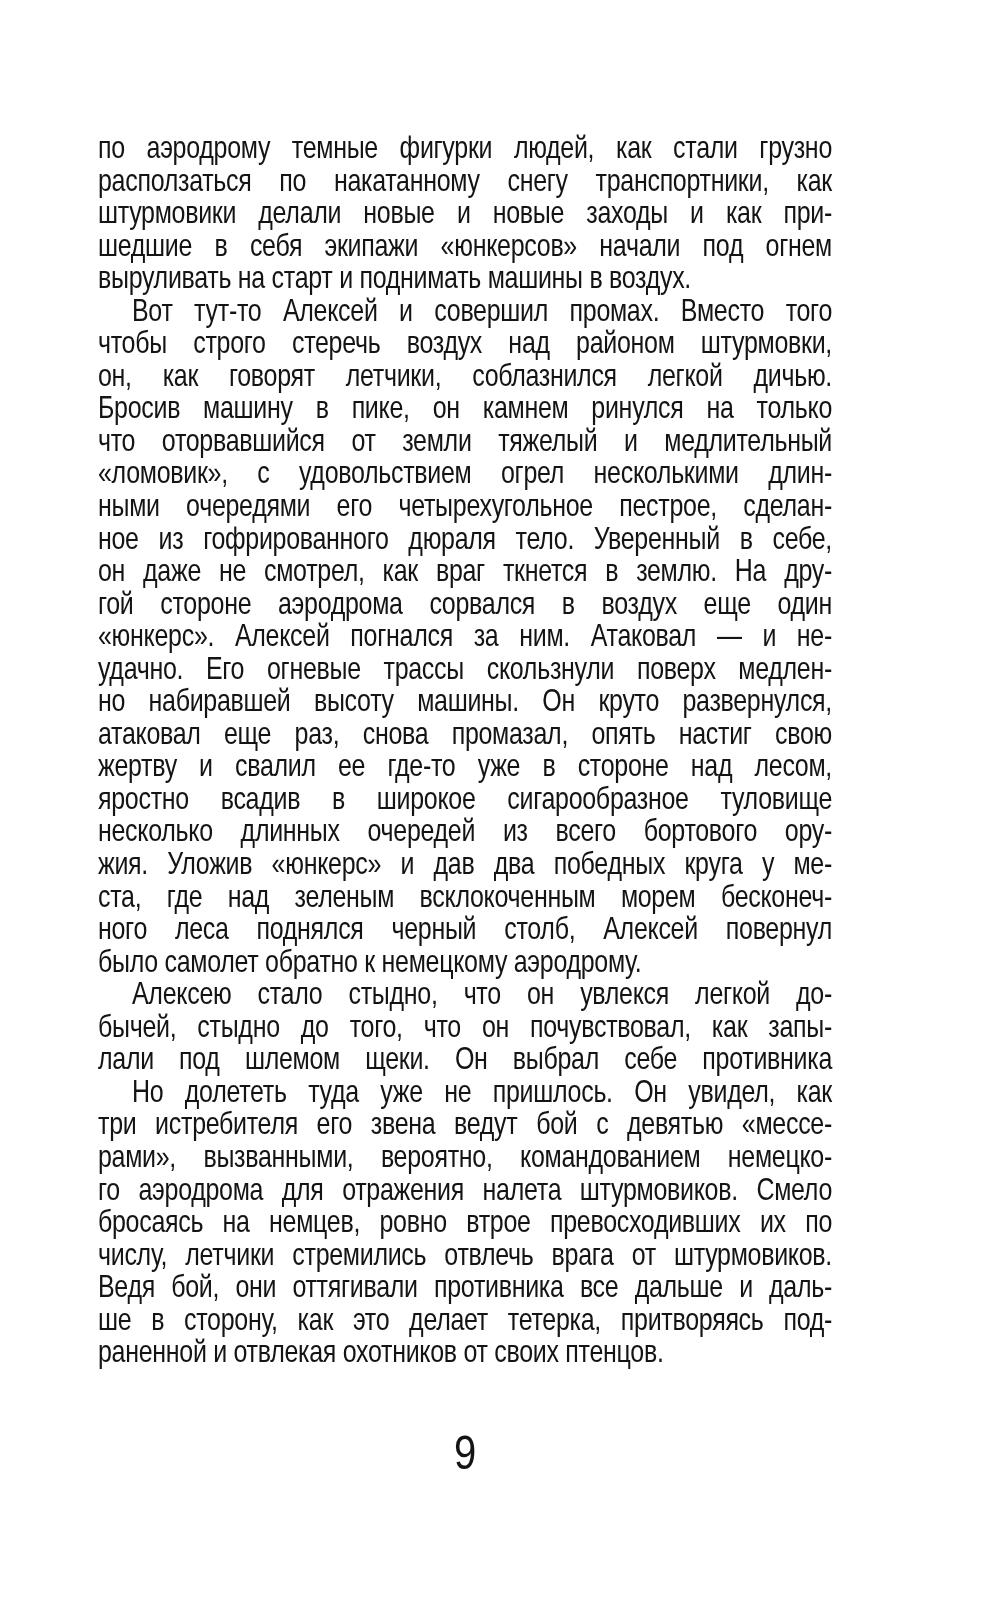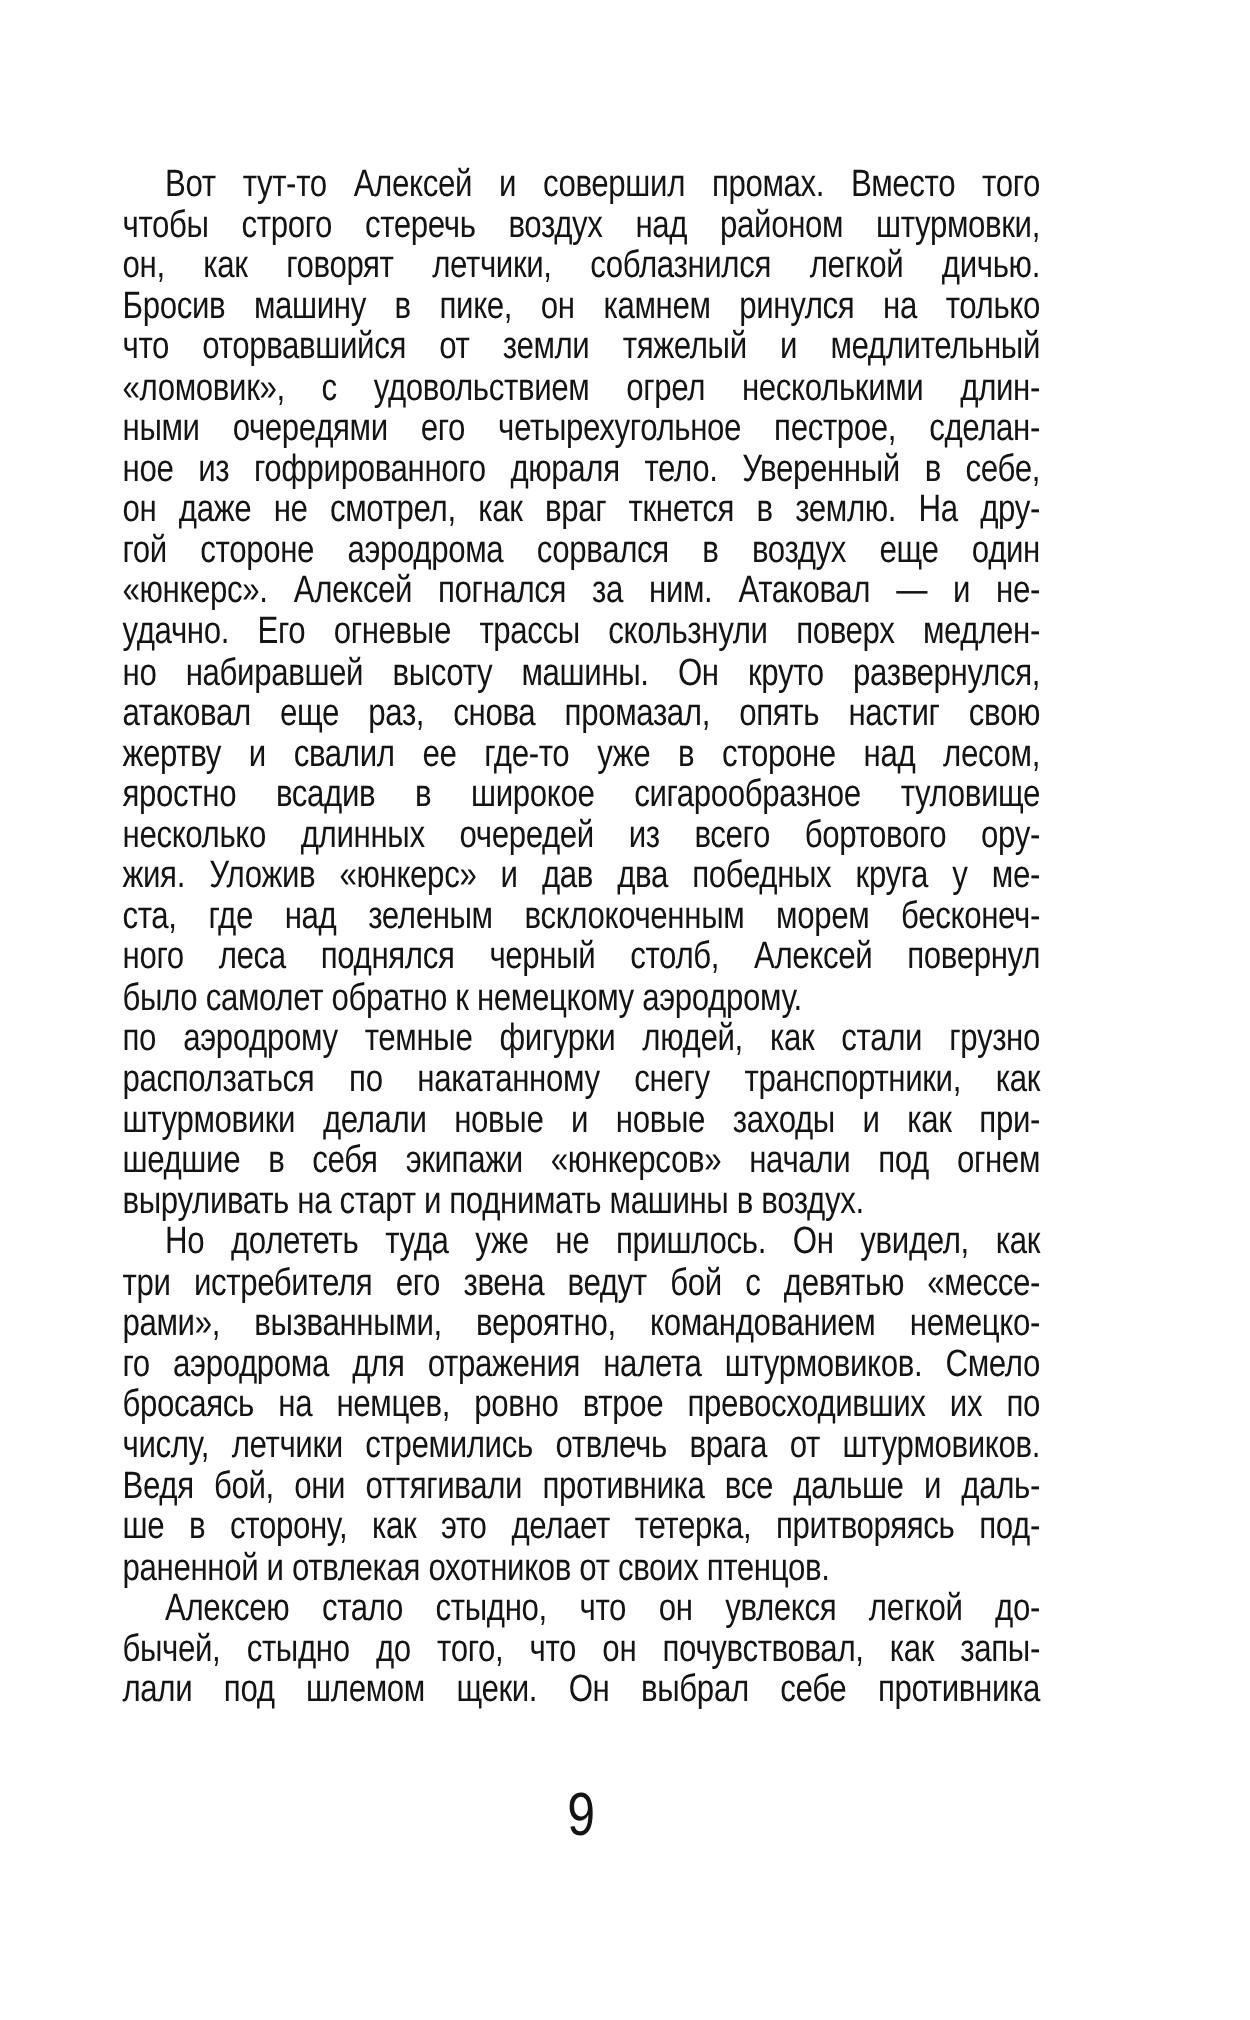--- a/index.html
+++ b/index.html
@@ -62,20 +62,27 @@
     color: #141414;
     transform: scaleY(1.22);
   }
 </style>
 </head>
 <body>
 
 <div class="page">
   <div class="text-block">
       <div class="paragraph">
+        <div class="line">по аэродрому темные фигурки людей, как стали грузно</div>
+        <div class="line">расползаться по накатанному снегу транспортники, как</div>
+        <div class="line">штурмовики делали новые и новые заходы и как при-</div>
+        <div class="line">шедшие в себя экипажи «юнкерсов» начали под огнем</div>
+        <div class="line para-end">выруливать на старт и поднимать машины в воздух.</div>
+      </div>
+      <div class="paragraph">
         <div class="line indent">Вот тут-то Алексей и совершил промах. Вместо того</div>
         <div class="line">чтобы строго стеречь воздух над районом штурмовки,</div>
         <div class="line">он, как говорят летчики, соблазнился легкой дичью.</div>
         <div class="line">Бросив машину в пике, он камнем ринулся на только</div>
         <div class="line">что оторвавшийся от земли тяжелый и медлительный</div>
         <div class="line">«ломовик», с удовольствием огрел несколькими длин-</div>
         <div class="line">ными очередями его четырехугольное пестрое, сделан-</div>
         <div class="line">ное из гофрированного дюраля тело. Уверенный в себе,</div>
         <div class="line">он даже не смотрел, как враг ткнется в землю. На дру-</div>
         <div class="line">гой стороне аэродрома сорвался в воздух еще один</div>
@@ -85,37 +92,30 @@
         <div class="line">атаковал еще раз, снова промазал, опять настиг свою</div>
         <div class="line">жертву и свалил ее где-то уже в стороне над лесом,</div>
         <div class="line">яростно всадив в широкое сигарообразное туловище</div>
         <div class="line">несколько длинных очередей из всего бортового ору-</div>
         <div class="line">жия. Уложив «юнкерс» и дав два победных круга у ме-</div>
         <div class="line">ста, где над зеленым всклокоченным морем бесконеч-</div>
         <div class="line">ного леса поднялся черный столб, Алексей повернул</div>
         <div class="line para-end">было самолет обратно к немецкому аэродрому.</div>
       </div>
       <div class="paragraph">
-        <div class="line">по аэродрому темные фигурки людей, как стали грузно</div>
-        <div class="line">расползаться по накатанному снегу транспортники, как</div>
-        <div class="line">штурмовики делали новые и новые заходы и как при-</div>
-        <div class="line">шедшие в себя экипажи «юнкерсов» начали под огнем</div>
-        <div class="line para-end">выруливать на старт и поднимать машины в воздух.</div>
+        <div class="line indent">Алексею стало стыдно, что он увлекся легкой до-</div>
+        <div class="line">бычей, стыдно до того, что он почувствовал, как запы-</div>
+        <div class="line">лали под шлемом щеки. Он выбрал себе противника</div>
       </div>
       <div class="paragraph">
         <div class="line indent">Но долететь туда уже не пришлось. Он увидел, как</div>
         <div class="line">три истребителя его звена ведут бой с девятью «мессе-</div>
         <div class="line">рами», вызванными, вероятно, командованием немецко-</div>
         <div class="line">го аэродрома для отражения налета штурмовиков. Смело</div>
         <div class="line">бросаясь на немцев, ровно втрое превосходивших их по</div>
         <div class="line">числу, летчики стремились отвлечь врага от штурмовиков.</div>
         <div class="line">Ведя бой, они оттягивали противника все дальше и даль-</div>
         <div class="line">ше в сторону, как это делает тетерка, притворяясь под-</div>
         <div class="line para-end">раненной и отвлекая охотников от своих птенцов.</div>
       </div>
-      <div class="paragraph">
-        <div class="line indent">Алексею стало стыдно, что он увлекся легкой до-</div>
-        <div class="line">бычей, стыдно до того, что он почувствовал, как запы-</div>
-        <div class="line">лали под шлемом щеки. Он выбрал себе противника</div>
-      </div>
     </div>
   <div class="page-number">9</div>
 </div>
 
 </body></html>

